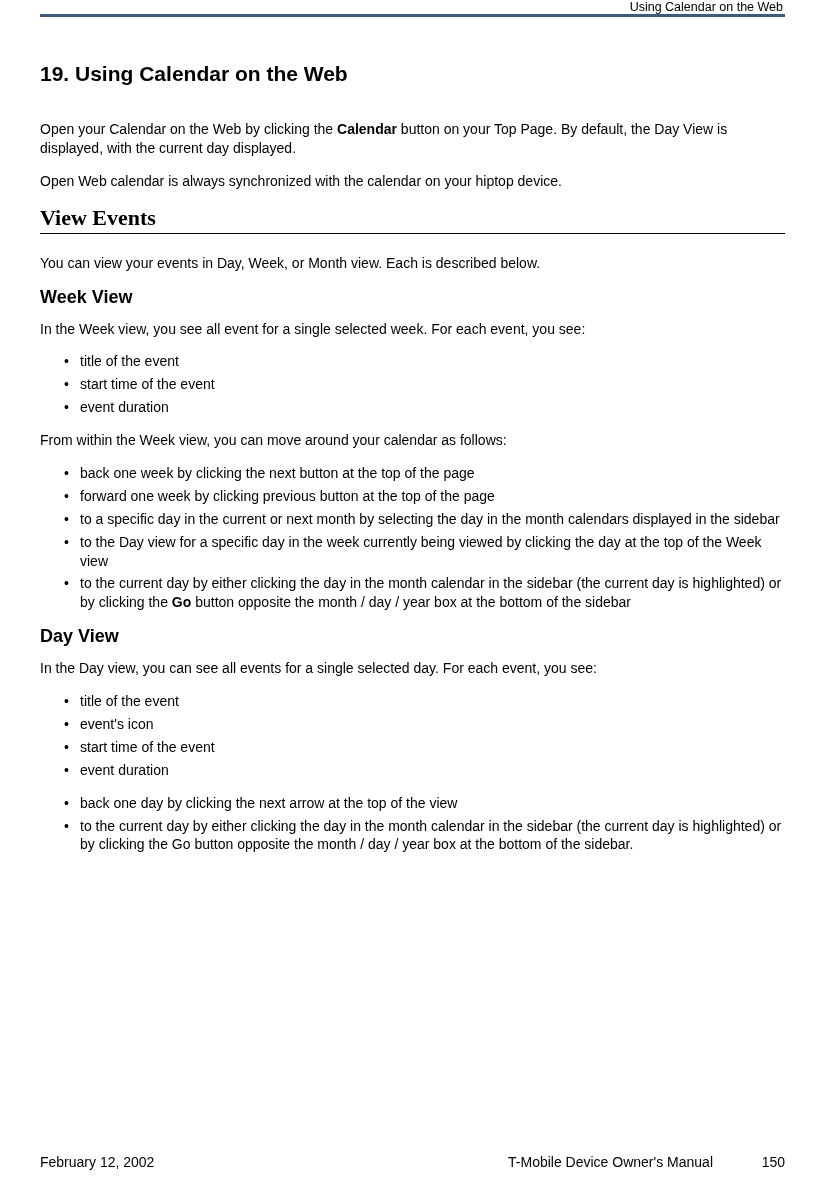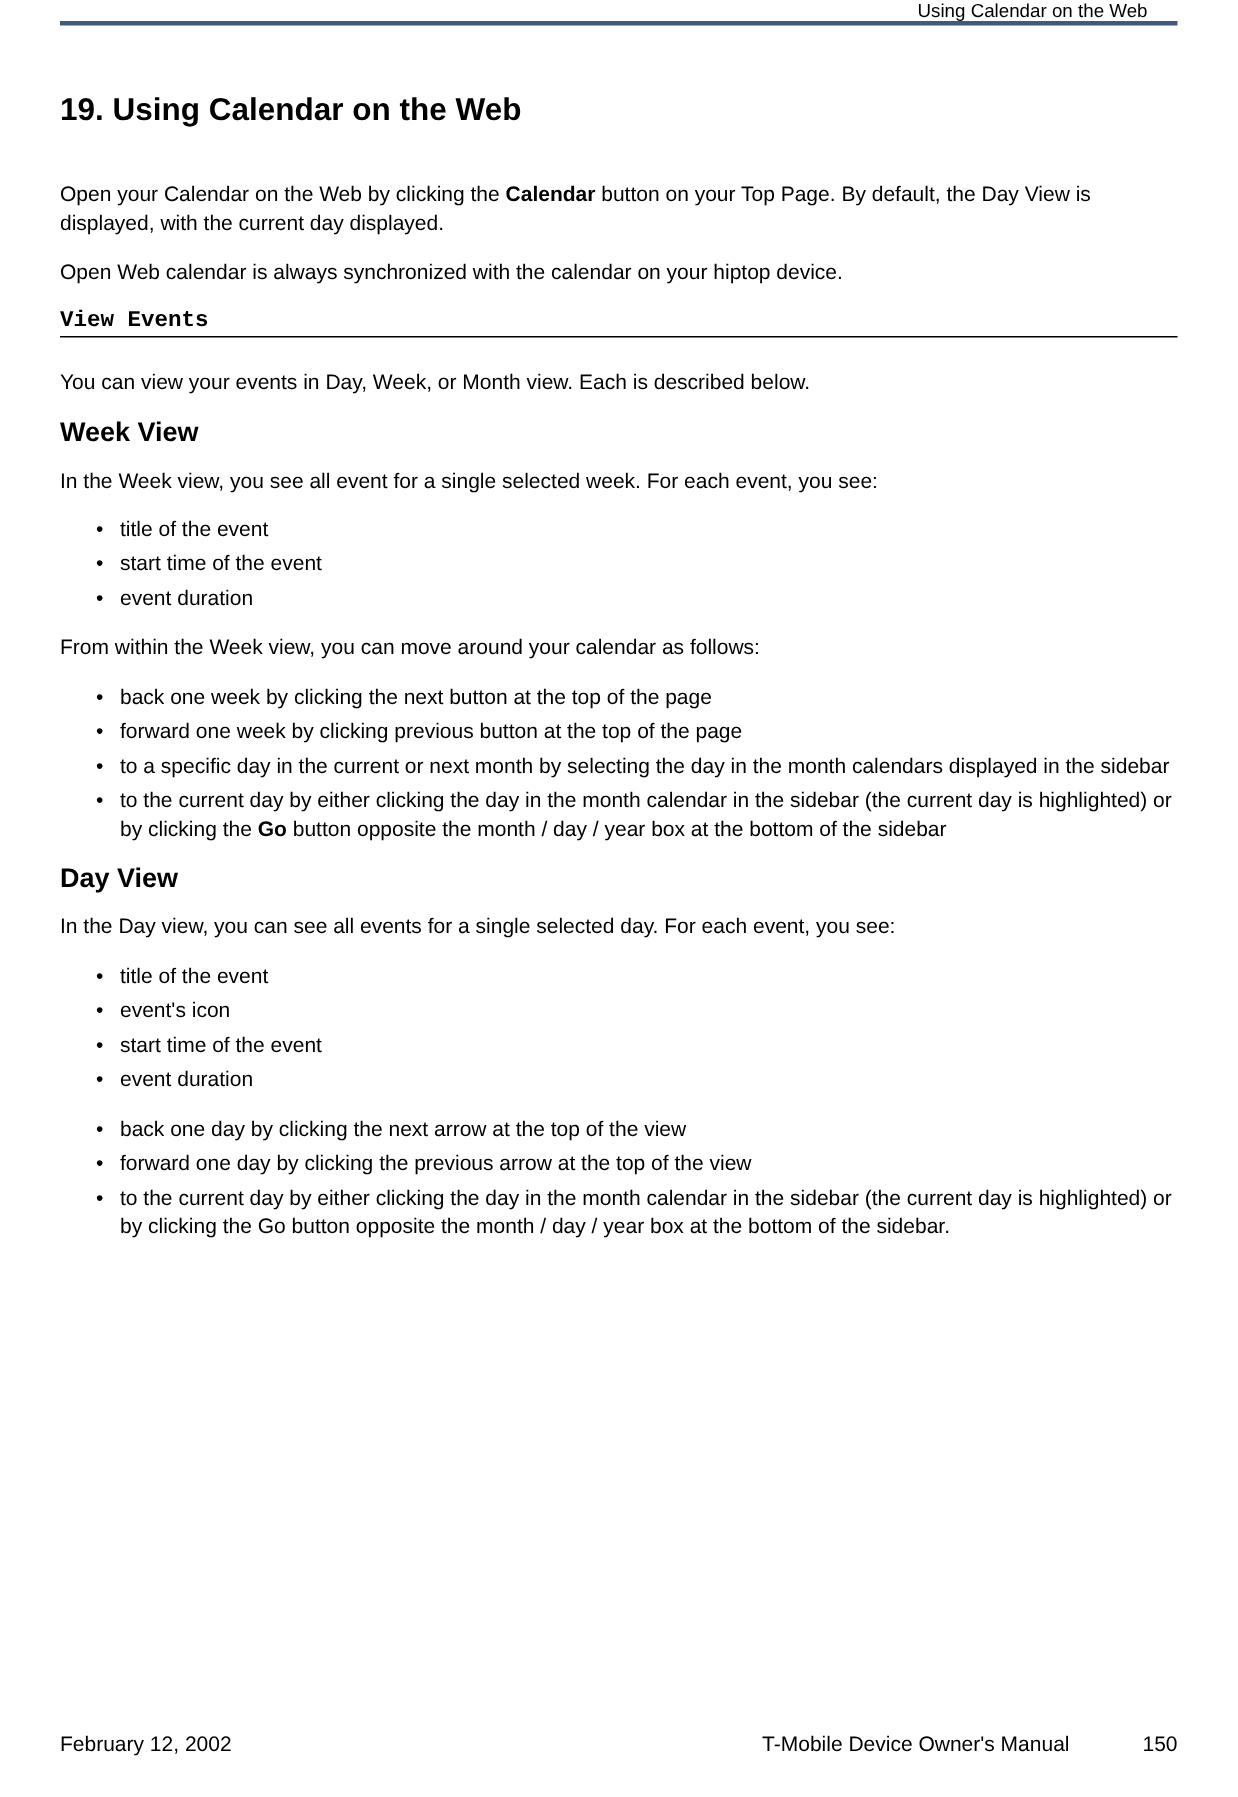--- a/index.html
+++ b/index.html
@@ -16,21 +16,21 @@
       position: absolute;
       top: 14px;
       left: 40px;
       right: 40px;
       height: 3px;
       background: #3f5a7a;
     }
     .header-label {
       position: absolute;
       top: 0;
-      right: 60px;
+      right: 42px;
       font-size: 12.5px;
     }
     .content {
       position: absolute;
       left: 40px;
       right: 40px;
       top: 62px;
     }
     .ch-title {
       font-family: Arial, Helvetica, sans-serif;
@@ -38,23 +38,23 @@
       font-size: 21px;
       margin-bottom: 34px;
     }
     .para {
       font-size: 14px;
       line-height: 1.35;
       margin-bottom: 14px;
     }
     .strong { font-weight: bold; }
     .h2 {
-      font-family: Liberation Mono, monospace;
+      font-family: Liberation Serif, serif;
       font-weight: bold;
-      font-size: 15px;
+      font-size: 22px;
       margin-top: 0;
       margin-bottom: 2px;
     }
     .h2-rule {
       border: none;
       border-top: 1px solid #000;
       margin-bottom: 20px;
     }
     .h3 {
       font-family: Arial, Helvetica, sans-serif;
@@ -116,36 +116,36 @@
   <ul class="bullets">
     <li>title of the event</li>
     <li>start time of the event</li>
     <li>event duration</li>
   </ul>
   <p class="para">From within the Week view, you can move around your calendar as follows:</p>
   <ul class="bullets">
     <li>back one week by clicking the next button at the top of the page</li>
     <li>forward one week by clicking previous button at the top of the page</li>
     <li>to a specific day in the current or next month by selecting the day in the month calendars displayed in the sidebar</li>
+    <li>to the Day view for a specific day in the week currently being viewed by clicking the day at the top of the Week view</li>
     <li>
       <span>to the current day by either clicking the day in the month calendar in the sidebar (the current day is highlighted) or by clicking the </span><span class="strong">Go</span><span> button opposite the month / day / year box at the bottom of the sidebar</span>
     </li>
   </ul>
 
   <div class="h3">Day View</div>
   <p class="para">In the Day view, you can see all events for a single selected day. For each event, you see:</p>
   <ul class="bullets">
     <li>title of the event</li>
     <li>event's icon</li>
     <li>start time of the event</li>
     <li>event duration</li>
   </ul>
   <ul class="bullets">
     <li>back one day by clicking the next arrow at the top of the view</li>
-    <li>forward one day by clicking the previous arrow at the top of the view</li>
     <li>to the current day by either clicking the day in the month calendar in the sidebar (the current day is highlighted) or by clicking the Go button opposite the month / day / year box at the bottom of the sidebar.</li>
   </ul>
 
 </div>
 
 <div class="footer">
   <span class="footer-left">February 12, 2002</span>
   <span class="footer-mid">T-Mobile Device Owner's Manual</span>
   <span class="footer-right">150</span>
 </div>

